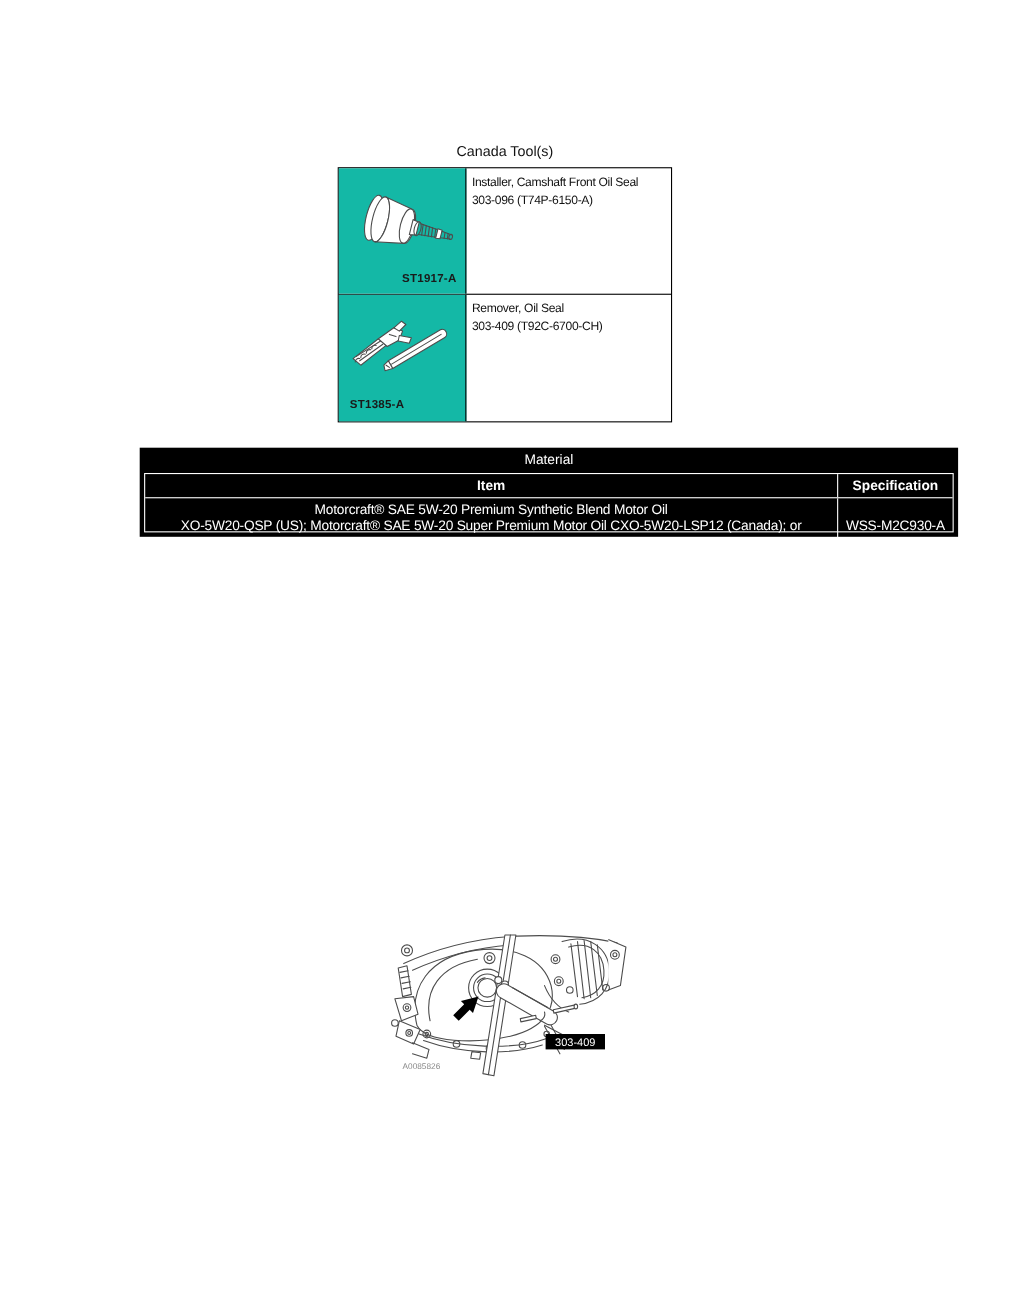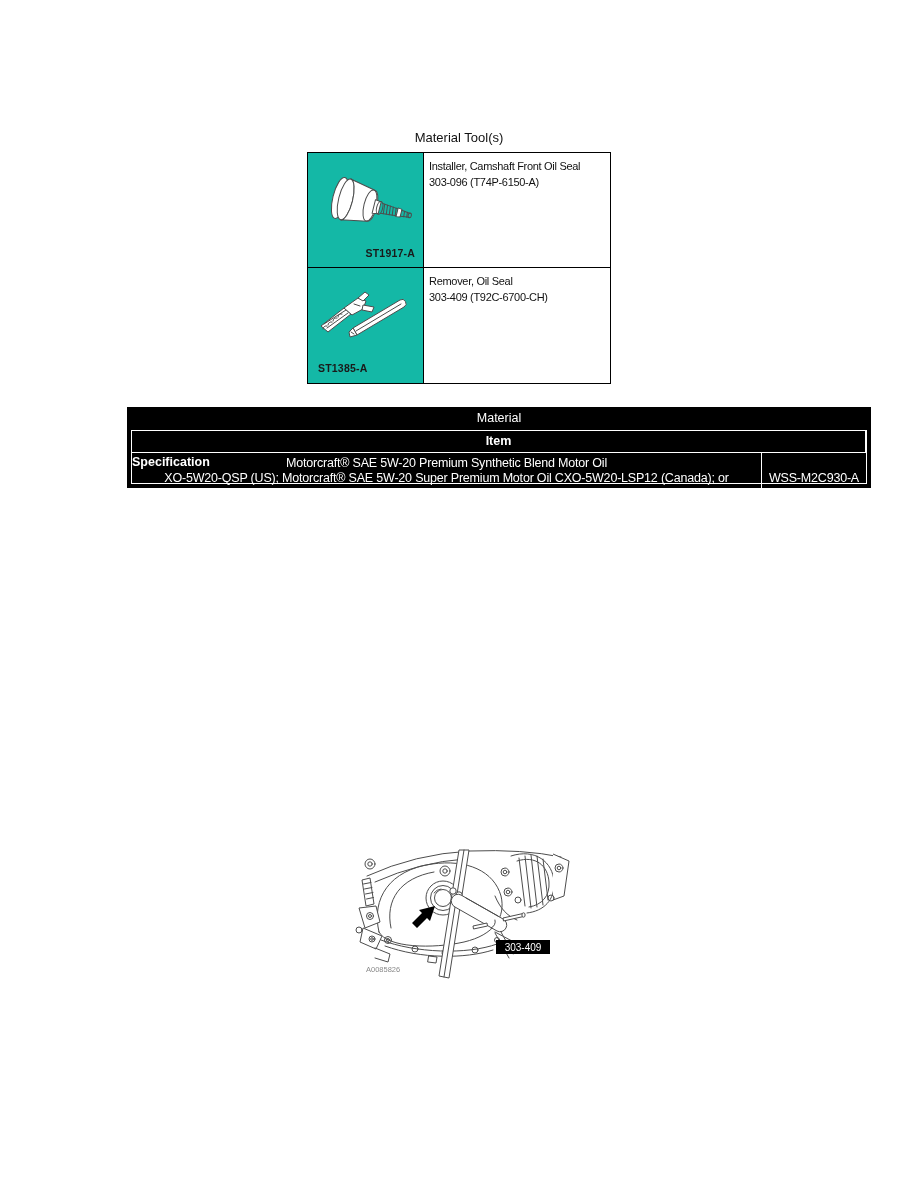--- a/index.html
+++ b/index.html
@@ -43,27 +43,27 @@
     position:absolute; left:88px; top:407px; width:744px; height:81px;
     background:#000; color:#fff;margin-left:39px;
   }
   .material-title {
     height:23px; line-height:23px; text-align:center; font-size:12.5px; color:#fff;
   }
   .material-inner {
     position:absolute; left:4px; right:4px; top:23px; bottom:4px;
     border:1px solid #fff; display:flex; flex-direction:column;
   }
-  .material-head { display:flex; height:22px; border-bottom:1px solid #fff;flex-direction:column; }
+  .material-head { display:flex; height:22px; border-bottom:1px solid #fff; }
   .mh-item {
     flex:1; border-right:1px solid #fff; text-align:center;
     line-height:21px; font-size:12.5px; font-weight:bold;
   }
   .mh-spec {
-    width:104px; line-height:21px;
+    width:104px; text-align:center; line-height:21px;
     font-size:12.5px; font-weight:bold;
   }
   .material-row { display:flex; flex:1;text-align:center; }
   .mr-item { flex:1; border-right:1px solid #fff; padding:3px 5px 2px 5px; }
   .mr-item-line {
     font-size:12.5px; letter-spacing:-0.2px; line-height:14.8px;
     white-space:nowrap; color:#fff;
   }
   .mr-spec {
     width:104px; display:flex; align-items:center; justify-content:center;
@@ -76,21 +76,21 @@
   svg .ln { fill:none; stroke:#4d4d4d; stroke-width:1; stroke-linecap:round; stroke-linejoin:round; }
   svg .lnw { fill:#fff; stroke:#4d4d4d; stroke-width:1; stroke-linejoin:round; }
   svg .blk { fill:#000; stroke:none; }
   svg text { font-family:"Liberation Sans", sans-serif; }
 </style>
 </head>
 <body>
 
 <div class="page">
 
-  <div class="tools-heading">Material Tool(s)</div>
+  <div class="tools-heading">Canada Tool(s)</div>
 
   <div class="tools-table">
 
     <div class="tool-row first">
       <div class="tool-img-cell">
         <svg width="116" height="115" viewBox="0 0 116 115">
           <g transform="rotate(14 60 52)">
             <ellipse class="lnw" cx="31" cy="52" rx="7" ry="21"></ellipse>
             <ellipse class="lnw" cx="37" cy="52" rx="7" ry="21"></ellipse>
             <path class="lnw" d="M37,31 L63,36 A6,16 0 0 1 63,68 L37,73 A7,21 0 0 0 37,31 Z"></path>

